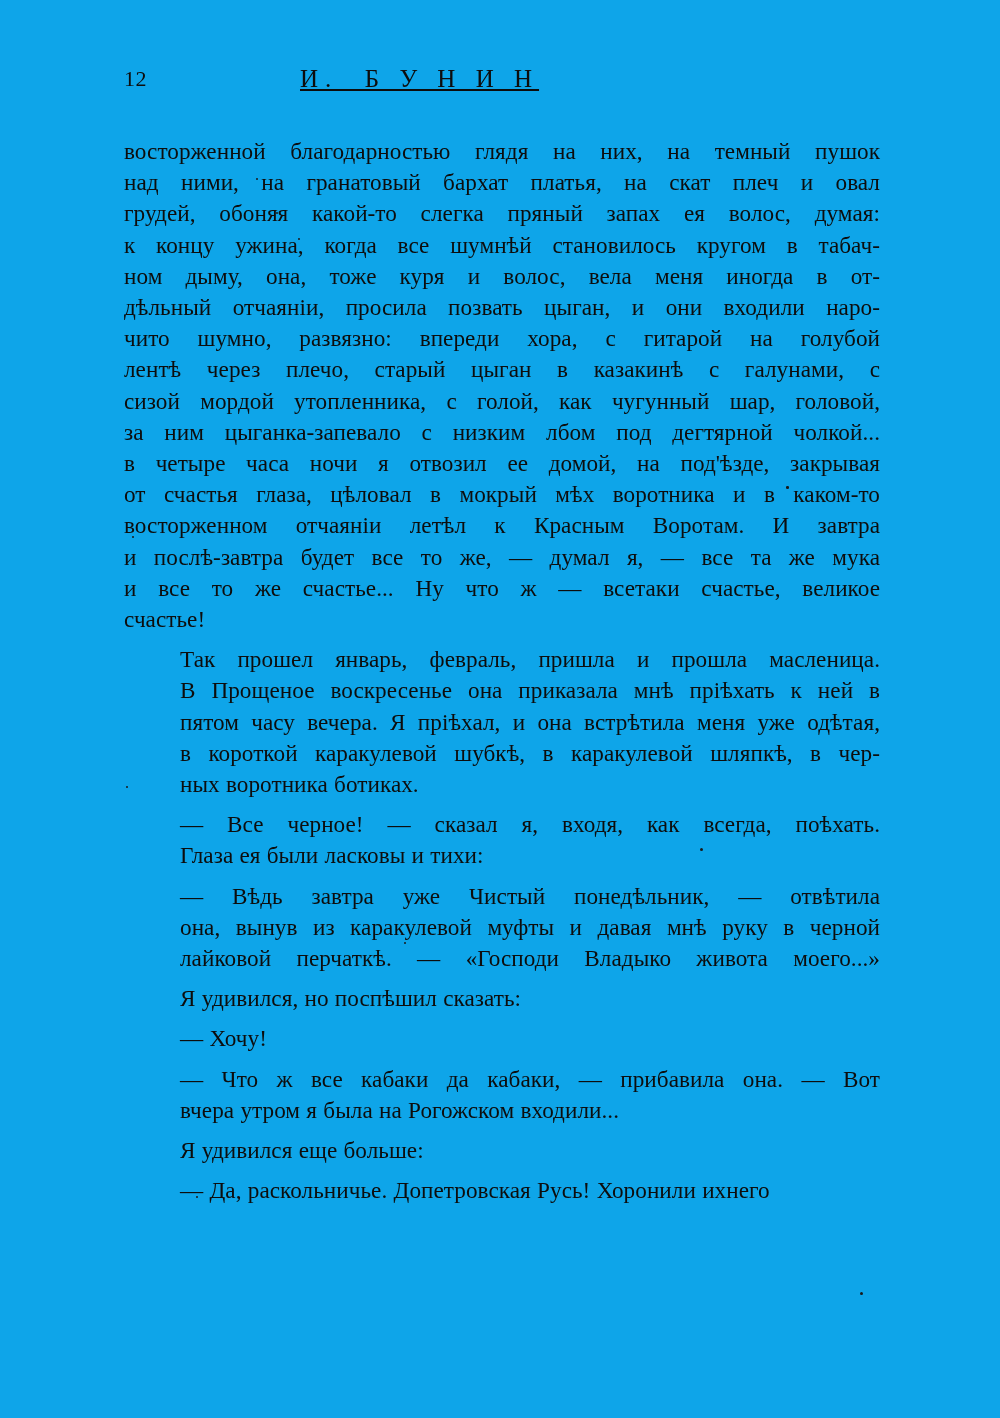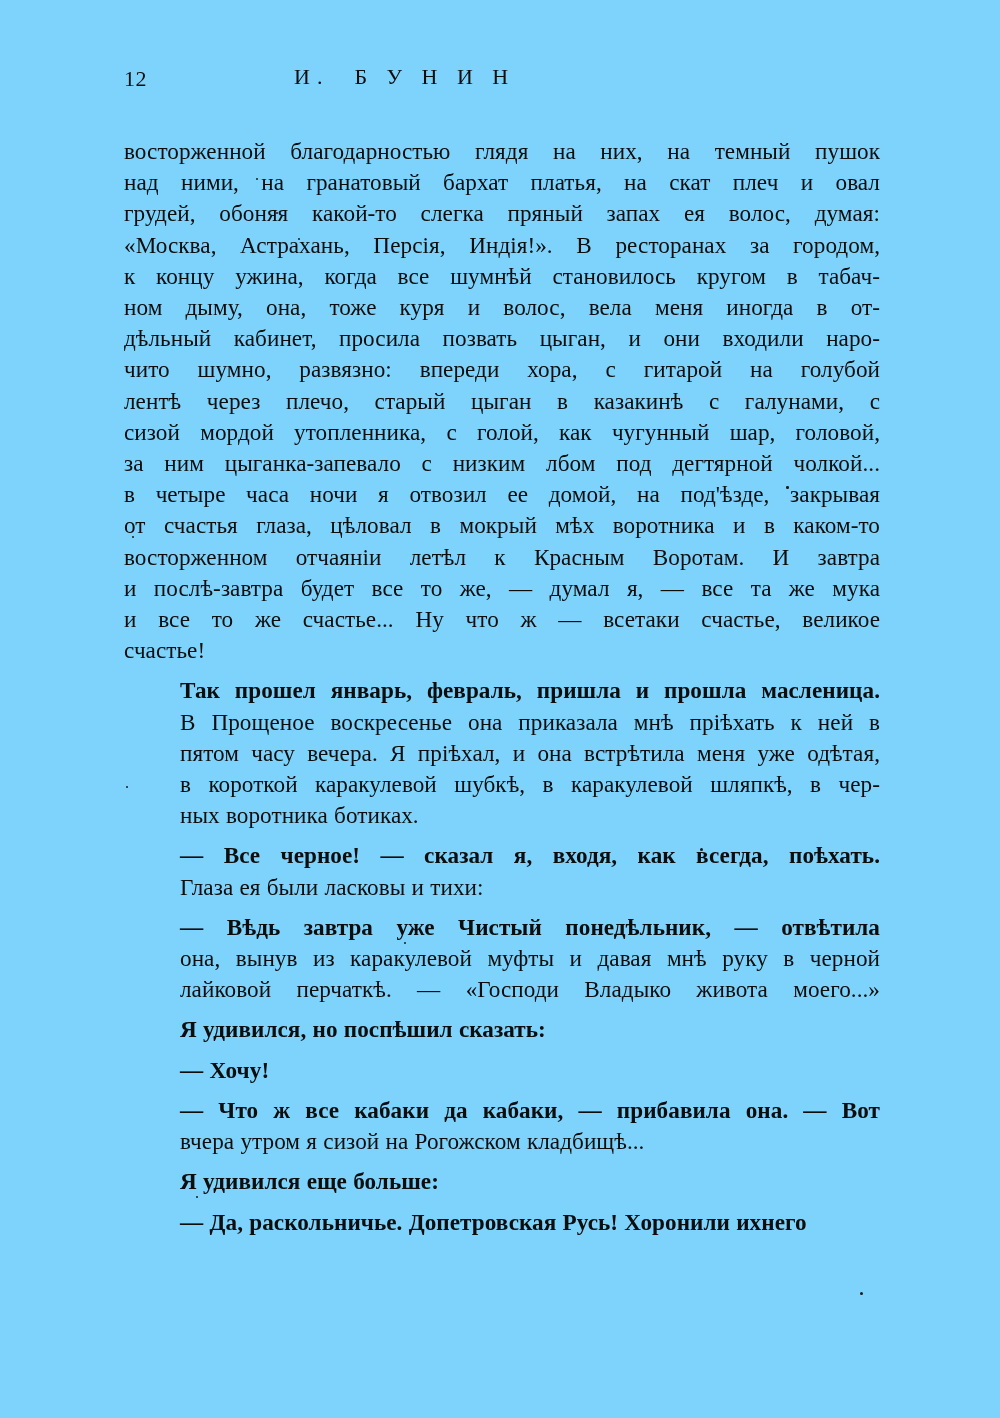--- a/index.html
+++ b/index.html
@@ -14,21 +14,21 @@
     overflow: hidden;
     font-family: "Liberation Serif", "DejaVu Serif", serif;
     color: #0d0d0d;
     -webkit-font-smoothing: antialiased;
   }
 
   
   .page {
     position: absolute;
     inset: 0;
-    background: #7dd3fc;
+    background: #0ea5e9;
     padding-left: 8px;
   }
 
   
   .running-head {
     position: absolute;
     left: 124px;
     top: 66px;
     width: 754px;
     height: 34px;
@@ -36,26 +36,27 @@
   .folio {
     position: absolute;
     left: 0;
     top: 2px;
     font-size: 22px;
     letter-spacing: 0.5px;
     line-height: 1;
   }
   .head-title {
     position: absolute;
-    left: 170px;
+    left: 176px;
     top: 0px;
-    font-size: 22px;
+    font-size: 25px;
     letter-spacing: 7px;
     line-height: 1;
     white-space: pre;
+    text-decoration: underline;
   }
 
   
   .textblock {
     position: absolute;
     left: 124px;
     top: 136px;
     width: 756px;
   }
 
@@ -84,21 +85,20 @@
     display: block;
     text-align: justify;
     text-align-last: justify;
     white-space: pre-wrap;
   }
   .ln.last {
     text-align-last: left;
   }
   .ln.ind {
     text-indent: 56px;
-    font-weight: bold;
   }
 
   
   .speck {
     position: absolute;
     background: #1a1a1a;
     border-radius: 50%;
     pointer-events: none;
   }
 </style>
@@ -110,24 +110,23 @@
   <div class="running-head">
     <div class="folio">12</div>
     <div class="head-title">И.  Б У Н И Н</div>
   </div>
 
   <div class="textblock">
       <p class="para flush">
         <span class="ln">восторженной благодарностью глядя на них, на темный пушок</span>
         <span class="ln">над ними, на гранатовый бархат платья, на скат плеч и овал</span>
         <span class="ln">грудей, обоняя какой-то слегка пряный запах ея волос, думая:</span>
-        <span class="ln">«Москва, Астрахань, Персія, Индія!». В ресторанах за городом,</span>
         <span class="ln">к концу ужина, когда все шумнѣй становилось кругом в табач-</span>
         <span class="ln">ном дыму, она, тоже куря и волос, вела меня иногда в от-</span>
-        <span class="ln">дѣльный кабинет, просила позвать цыган, и они входили наро-</span>
+        <span class="ln">дѣльный отчаяніи, просила позвать цыган, и они входили наро-</span>
         <span class="ln">чито шумно, развязно: впереди хора, с гитарой на голубой</span>
         <span class="ln">лентѣ через плечо, старый цыган в казакинѣ с галунами, с</span>
         <span class="ln">сизой мордой утопленника, с голой, как чугунный шар, головой,</span>
         <span class="ln">за ним цыганка-запевало с низким лбом под дегтярной чолкой...</span>
         <span class="ln">в четыре часа ночи я отвозил ее домой, на под'ѣзде, закрывая</span>
         <span class="ln">от счастья глаза, цѣловал в мокрый мѣх воротника и в каком-то</span>
         <span class="ln">восторженном отчаяніи летѣл к Красным Воротам. И завтра</span>
         <span class="ln">и послѣ-завтра будет все то же, — думал я, — все та же мука</span>
         <span class="ln">и все то же счастье... Ну что ж — всетаки счастье, великое</span>
         <span class="ln last">счастье!</span>
@@ -149,21 +148,21 @@
         <span class="ln">лайковой перчаткѣ. — «Господи Владыко живота моего...»</span>
       </p>
       <p class="para indent">
         <span class="ln last ind">Я удивился, но поспѣшил сказать:</span>
       </p>
       <p class="para indent">
         <span class="ln last ind">— Хочу!</span>
       </p>
       <p class="para indent">
         <span class="ln ind">— Что ж все кабаки да кабаки, — прибавила она. — Вот</span>
-        <span class="ln last">вчера утром я сизой на Рогожском кладбищѣ...</span>
+        <span class="ln last">вчера утром я была на Рогожском входили...</span>
       </p>
       <p class="para indent">
         <span class="ln last ind">Я удивился еще больше:</span>
       </p>
       <p class="para indent">
         <span class="ln last ind">— Да, раскольничье. Допетровская Русь! Хоронили ихнего</span>
       </p>
     </div>
 
   <div class="speckle-layer">

